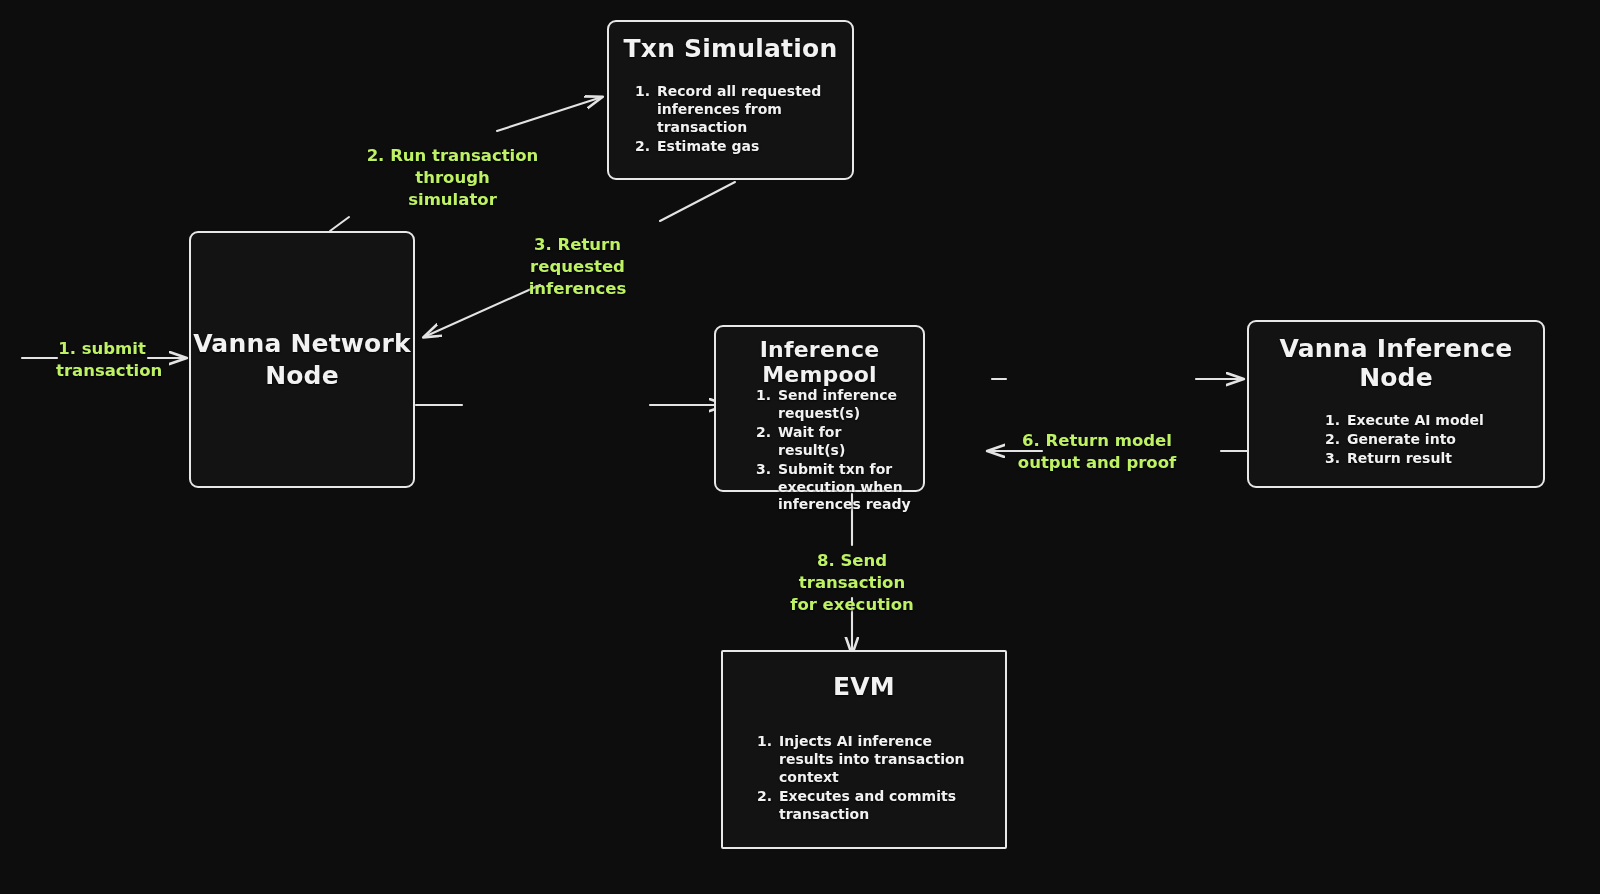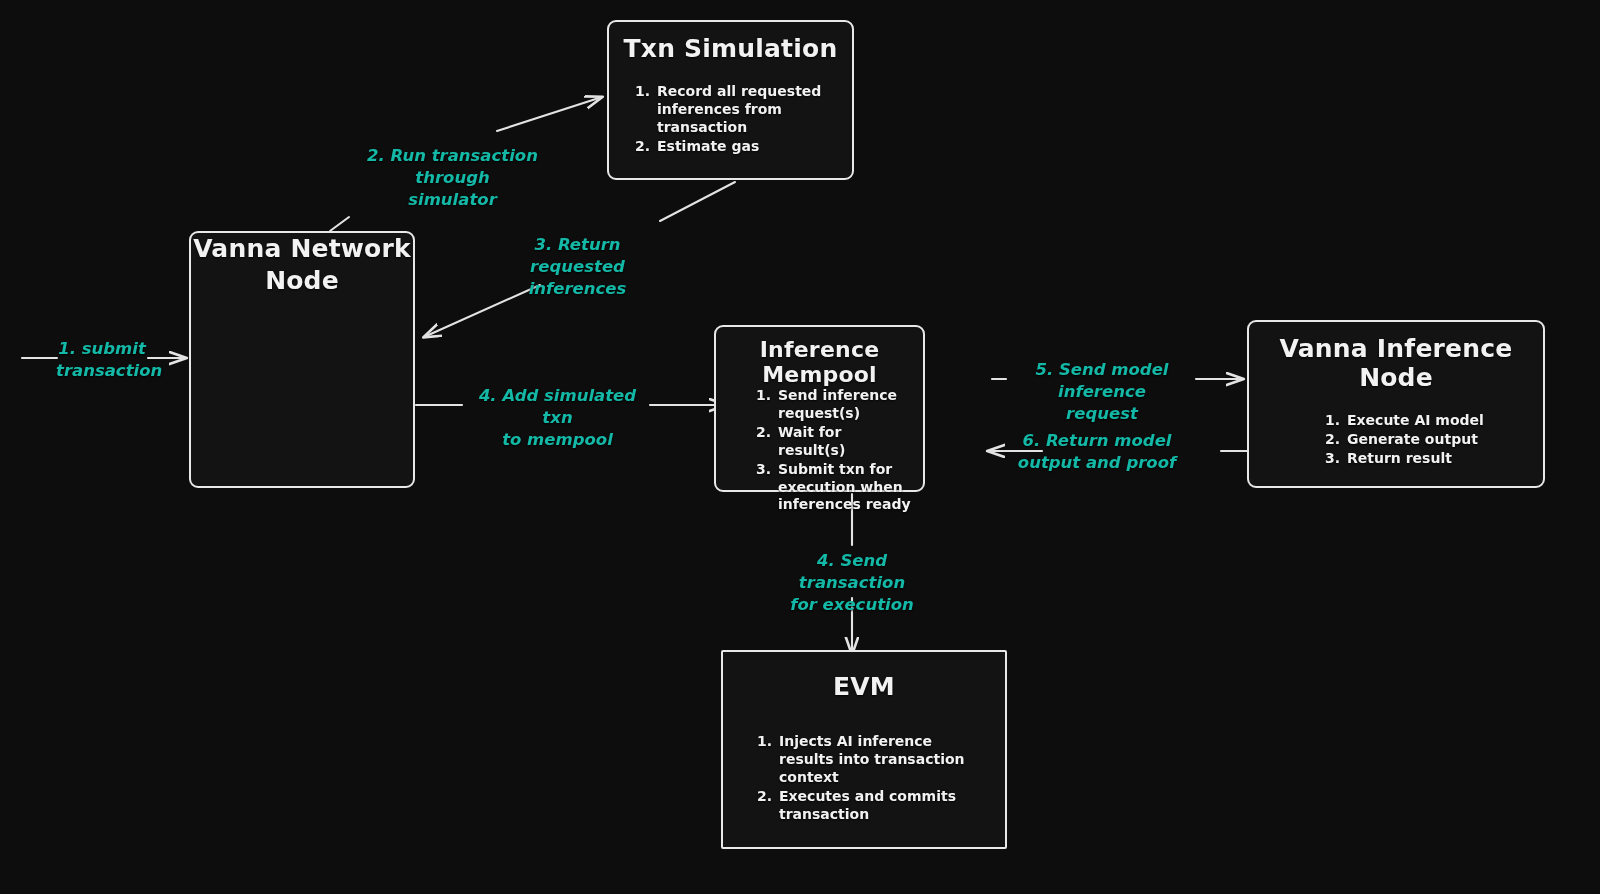--- a/index.html
+++ b/index.html
@@ -52,34 +52,33 @@
   }
   .node-body li {
     padding-left: 22px;
     text-indent: -22px;
     margin-bottom: 1px;
   }
   .node-body li .num { display: inline-block; width: 22px; text-indent: 0; }
   .node-body li .txt { text-indent: 0; }
   .centered-node {
     display: flex;
-    align-items: flex-start;
+    align-items: center;
     justify-content: center;
   }
   .edge-label {
     position: absolute;
-    color: #14b8a6;
+    color: #bef264;
     font-size: 16.5px;
     font-weight: bold;
     line-height: 1.32;
     text-align: center;
     text-shadow: 0 1px 2px rgba(0,0,0,0.9);
     white-space: pre-line;
     z-index: 3;
-    font-style: italic;
   }
 </style>
 </head>
 <body>
 
 <div id="canvas">
 
   <svg id="edges" viewBox="0 0 1600 894">
     <defs>
       <marker id="arw" markerWidth="10" markerHeight="10" refX="8.2" refY="3.2" orient="auto" markerUnits="strokeWidth">
@@ -135,21 +134,21 @@
         <li><span class="num">3.</span><span class="txt">Submit txn for execution when inferences ready</span></li>
       </ol>
     </div>
   </div>
 
   <div class="node square" style="left:1247px; top:320px; width:298px; height:168px; padding:12px 14px 0 14px;border-radius:9px;">
     <div class="node-title t-lg">Vanna Inference Node</div>
     <div class="node-body" style="margin-top:20px; padding-left:62px;">
       <ol>
         <li><span class="num">1.</span><span class="txt">Execute AI model</span></li>
-        <li><span class="num">2.</span><span class="txt">Generate output</span></li>
+        <li><span class="num">2.</span><span class="txt">Generate into</span></li>
         <li><span class="num">3.</span><span class="txt">Return result</span></li>
       </ol>
     </div>
   </div>
 
   <div class="node square" style="left:721px; top:650px; width:286px; height:199px; padding:20px 14px 0 14px;">
     <div class="node-title t-lg">EVM</div>
     <div class="node-body" style="margin-top:32px; padding-left:20px;">
       <ol>
         <li><span class="num">1.</span><span class="txt">Injects AI inference results into transaction context</span></li>
@@ -160,25 +159,21 @@
 
   <div class="edge-label" style="left:56px; top:338px; width:92px;">1. submit
 transaction</div>
 
   <div class="edge-label" style="left:349px; top:145px; width:207px;">2. Run transaction through
 simulator</div>
 
   <div class="edge-label" style="left:485px; top:234px; width:185px;">3. Return requested
 inferences</div>
 
-  <div class="edge-label" style="left:465px; top:385px; width:185px;">4. Add simulated txn
-to mempool</div>
 
-  <div class="edge-label" style="left:1007px; top:359px; width:190px;">5. Send model inference
-request</div>
 
   <div class="edge-label" style="left:1008px; top:430px; width:178px;">6. Return model
 output and proof</div>
 
-  <div class="edge-label" style="left:762px; top:550px; width:180px;">4. Send transaction
+  <div class="edge-label" style="left:762px; top:550px; width:180px;">8. Send transaction
 for execution</div>
 
 </div>
 
 </body></html>

